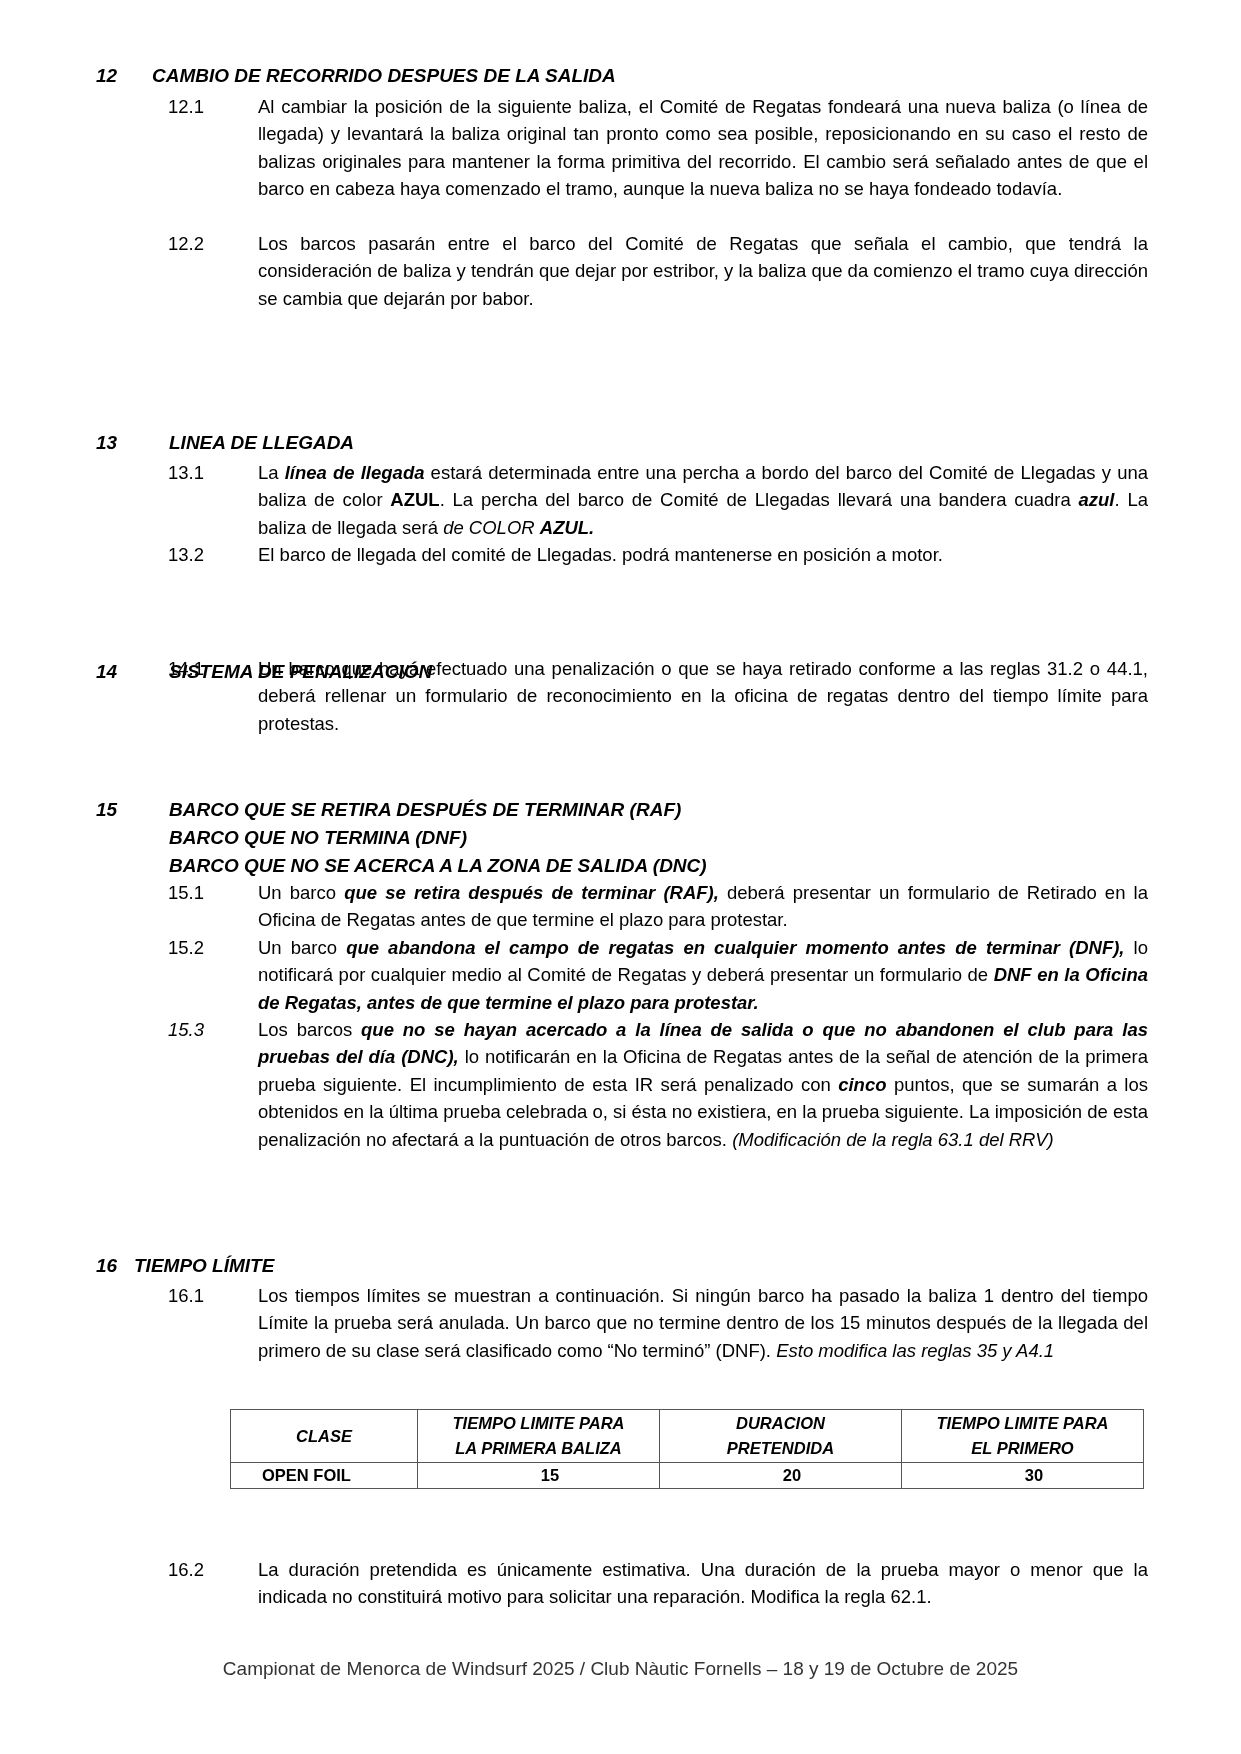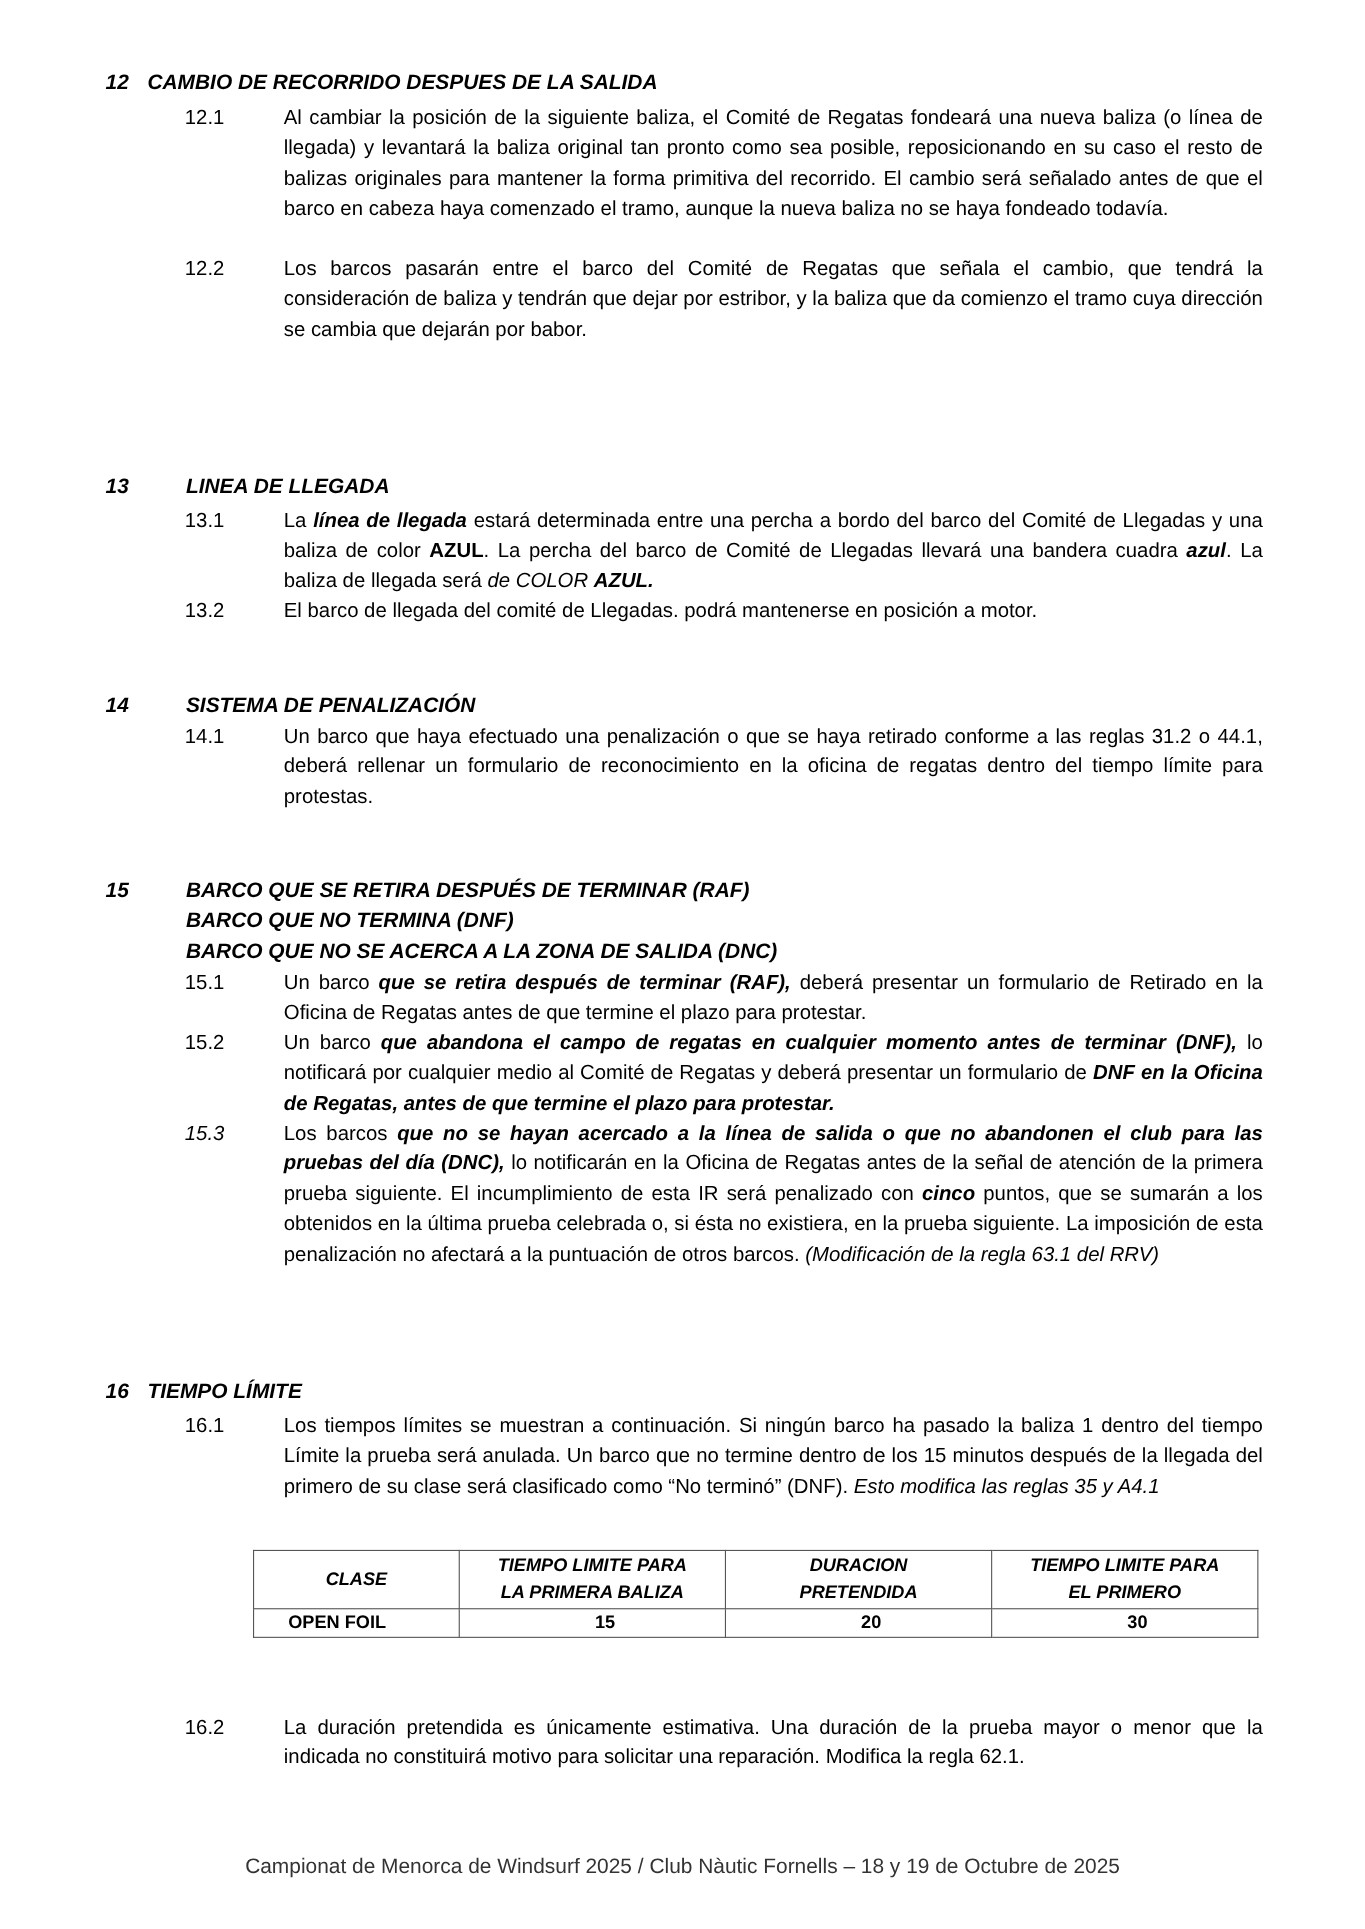--- a/index.html
+++ b/index.html
@@ -12,30 +12,30 @@
   .sub { position: absolute; left: 168px; width: 980px; font-size: 18.5px; line-height: 27.4px; }
   .sub .sn { position: absolute; left: 0; top: 0; }
   .sub .st { margin-left: 90px; text-align: justify; text-align-last: left; }
   .sub .sn.it { font-style: italic; }
   b i, i b, .bi { font-weight: bold; font-style: italic; }
   table.tl { position: absolute; left: 230px; top: 1409px; width: 914px; border-collapse: collapse; font-size: 16.5px; }
   table.tl th, table.tl td { border: 1.5px solid #555; padding: 0 8px; }
   table.tl th { font-style: italic; font-weight: bold; text-align: center; height: 52px; line-height: 25px; }
   table.tl td { height: 25px; line-height: 25px; font-weight: bold; text-align: center; padding-left: 31px; }
   table.tl td.cls { text-align: left; }
-  .footer { position: absolute; left: 0; width: 1241px; top: 1658px; text-align: center; font-size: 19px; color: #333; margin-top: 29px; }
+  .footer { position: absolute; left: 0; width: 1241px; top: 1658px; text-align: center; font-size: 19px; color: #333; }
 </style>
 </head>
 <body>
 
 <div class="page">
 
   <div class="sec-head" style="top:62px;">
     <span class="num">12</span>
-    <span class="title" style="left:38px;">CAMBIO DE RECORRIDO DESPUES DE LA SALIDA</span>
+    <span class="title" style="left:56px;">CAMBIO DE RECORRIDO DESPUES DE LA SALIDA</span>
   </div>
   <div class="sub" style="top:93px;">
     <span class="sn">12.1</span>
     <div class="st">Al cambiar la posición de la siguiente baliza, el Comité de Regatas fondeará una nueva baliza (o línea de llegada) y levantará la baliza original tan pronto como sea posible, reposicionando en su caso el resto de balizas originales para mantener la forma primitiva del recorrido. El cambio será señalado antes de que el barco en cabeza haya comenzado el tramo, aunque la nueva baliza no se haya fondeado todavía.</div>
   </div>
   <div class="sub" style="top:230px;">
     <span class="sn">12.2</span>
     <div class="st">Los barcos pasarán entre el barco del Comité de Regatas que señala el cambio, que tendrá la consideración de baliza y tendrán que dejar por estribor, y la baliza que da comienzo el tramo cuya dirección se cambia que dejarán por babor.</div>
   </div>
 
@@ -45,21 +45,21 @@
   </div>
   <div class="sub" style="top:459px;">
     <span class="sn">13.1</span>
     <div class="st"><span>La </span><b><i>línea de llegada</i></b><span> estará determinada entre una percha a bordo del barco del Comité de Llegadas y una baliza de color </span><b>AZUL</b><span>. La percha del barco de Comité de Llegadas llevará una bandera cuadra </span><b><i>azul</i></b><span>. La baliza de llegada será </span><i>de COLOR </i><b><i>AZUL.</i></b></div>
   </div>
   <div class="sub" style="top:541px;">
     <span class="sn">13.2</span>
     <div class="st">El barco de llegada del comité de Llegadas. podrá mantenerse en posición a motor.</div>
   </div>
 
-  <div class="sec-head" style="top:628px;">
+  <div class="sec-head" style="top:658px;">
     <span class="num">14</span>
     <span class="title" style="left:73px;">SISTEMA DE PENALIZACIÓN</span>
   </div>
   <div class="sub" style="top:655px;">
     <span class="sn">14.1</span>
     <div class="st">Un barco que haya efectuado una penalización o que se haya retirado conforme a las reglas 31.2 o 44.1, deberá rellenar un formulario de reconocimiento en la oficina de regatas dentro del tiempo límite para protestas.</div>
   </div>
 
   <div class="sec-head" style="top:796px;">
     <span class="num">15</span>

